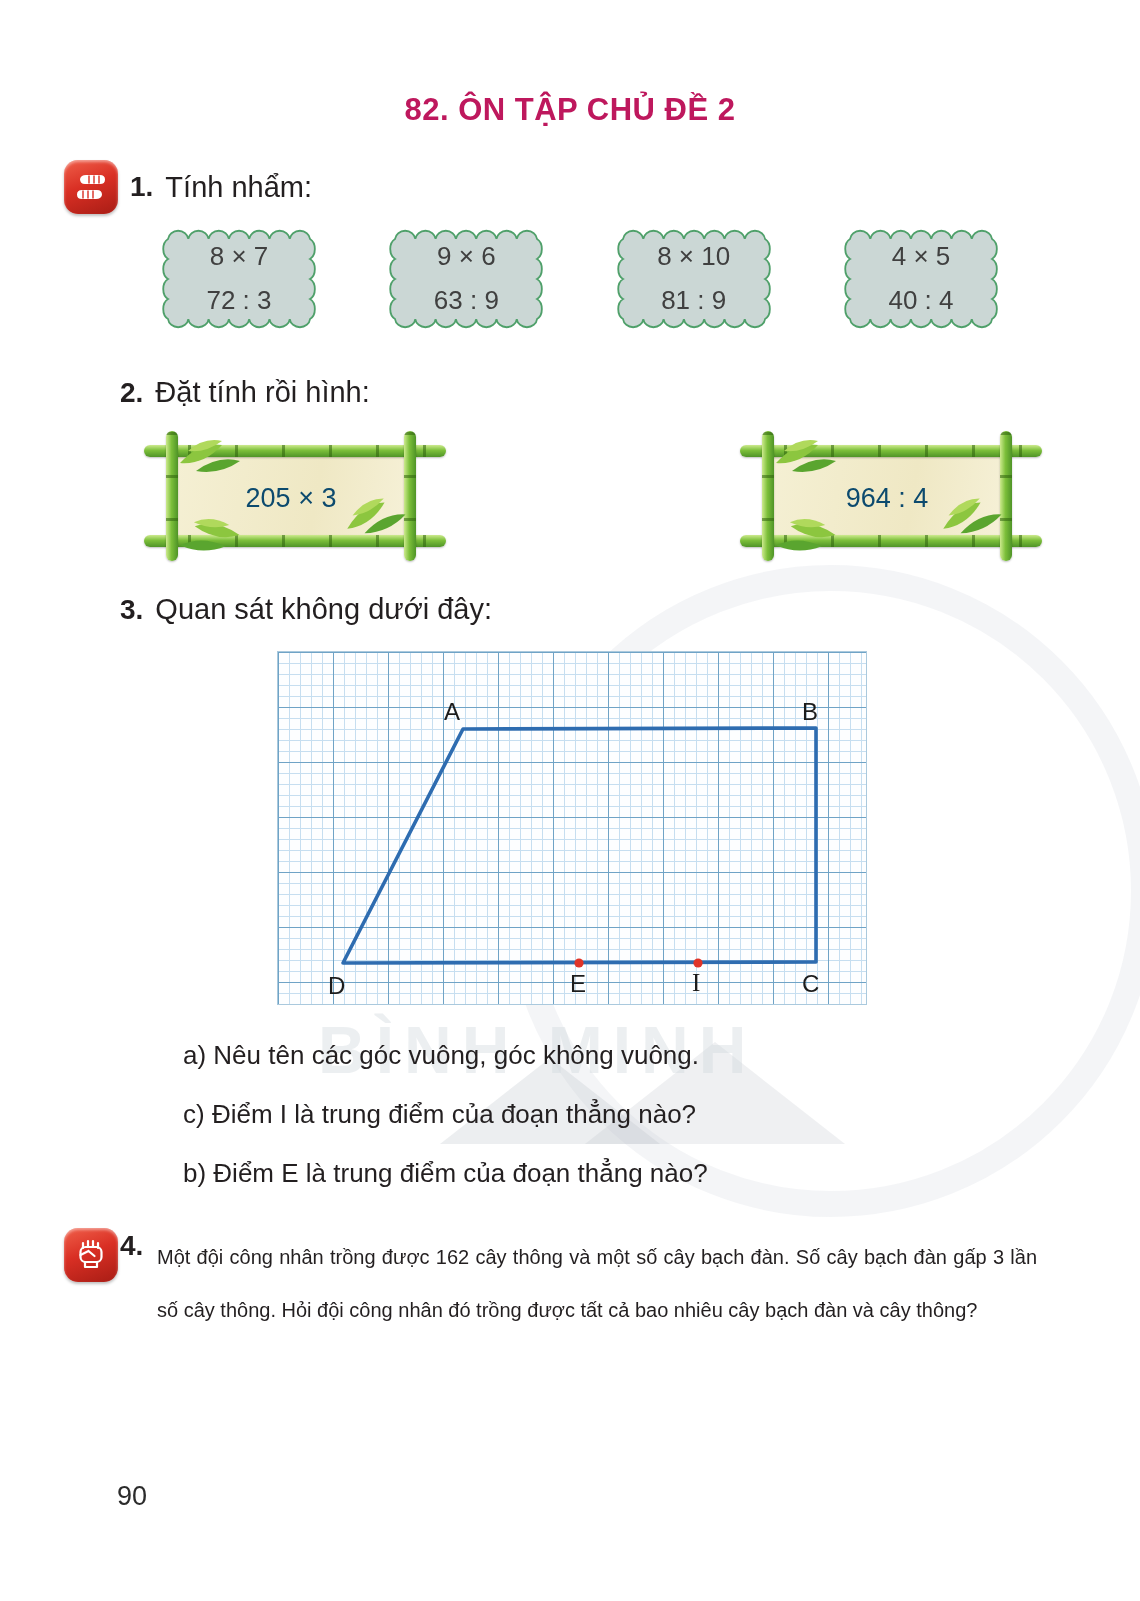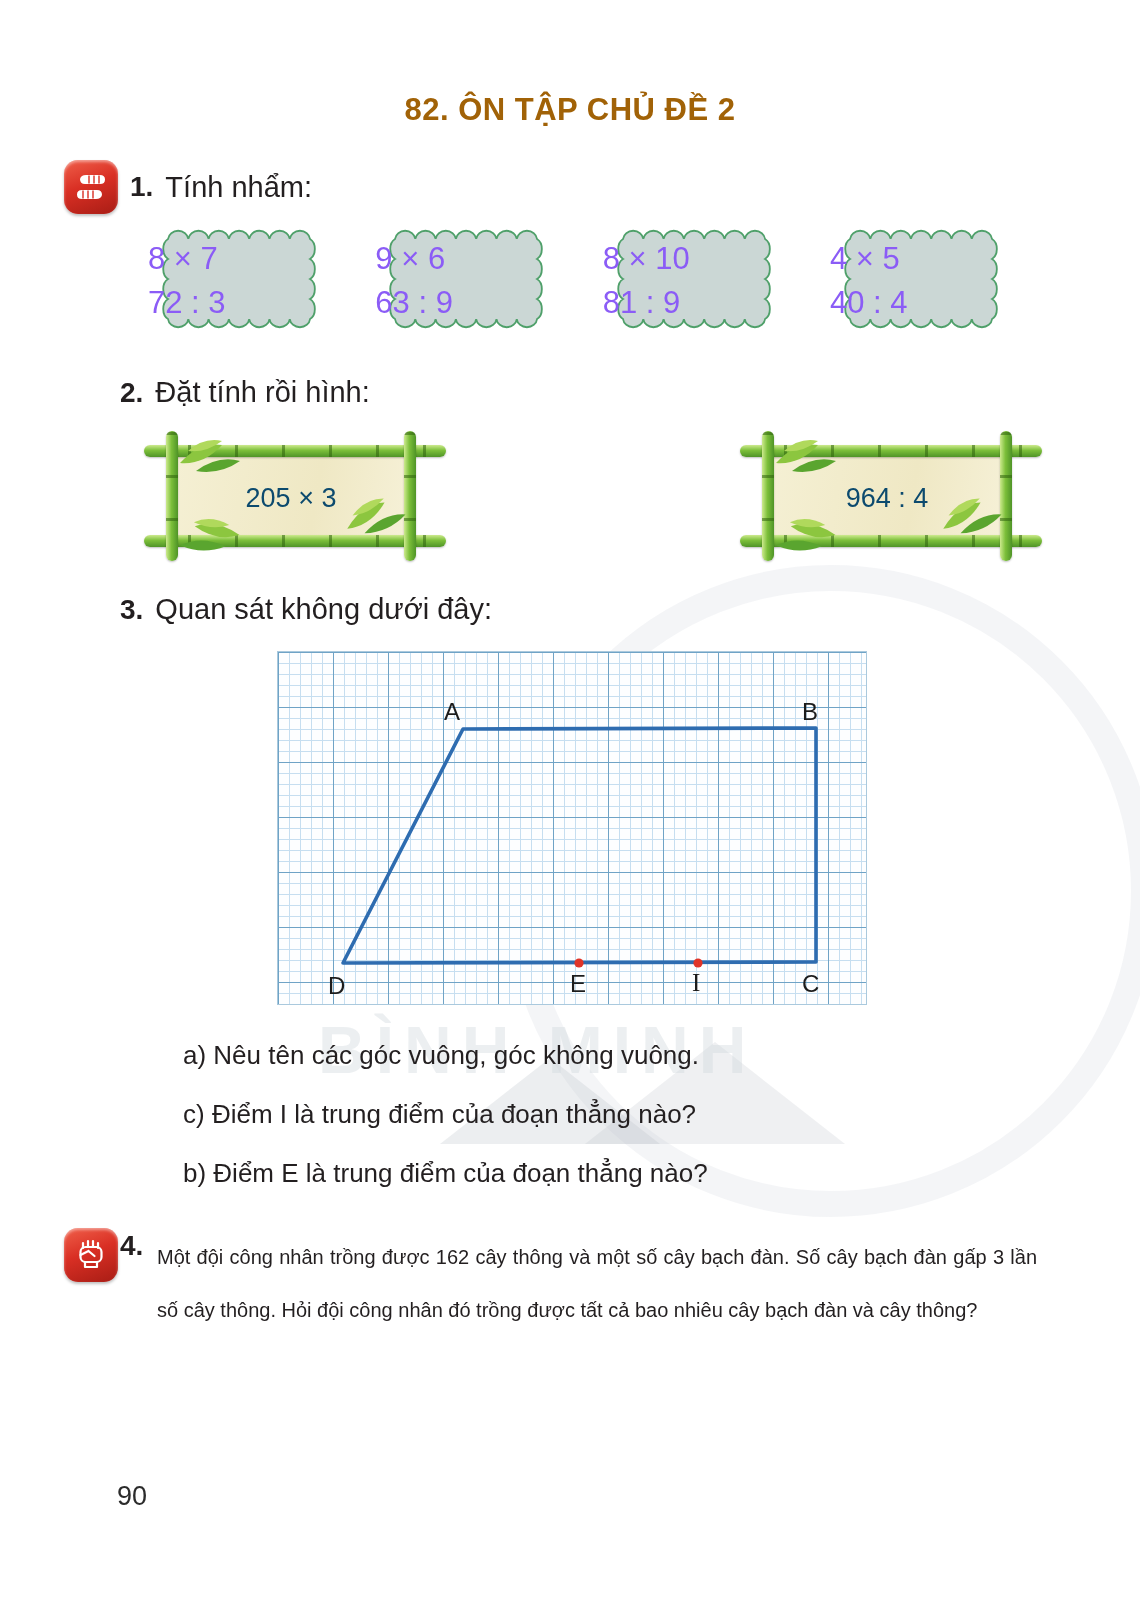--- a/index.html
+++ b/index.html
@@ -19,42 +19,42 @@
     border-left:110px solid transparent; border-right:110px solid transparent;
     border-bottom:86px solid rgba(188,194,201,.28);}
   .wm-tri2{left:585px; top:1042px; width:0; height:0;
     border-left:130px solid transparent; border-right:130px solid transparent;
     border-bottom:102px solid rgba(188,194,201,.24);}
 
   .layer{position:absolute; z-index:1;}
 
   
   .title{top:92px; left:0; width:100%; text-align:center;
-    font-size:31px; font-weight:800; color:#a16207; letter-spacing:.5px;}
+    font-size:31px; font-weight:800; color:#be185d; letter-spacing:.5px;}
 
   
   .exhead{display:flex; align-items:center; gap:12px;}
   .ex-num{font-weight:800; font-size:28px;}
   .ex-label{font-size:29px;}
   .head1{top:160px; left:64px;}
   .head2{top:376px; left:120px;}
   .head3{top:593px; left:120px;}
 
   .ex-icon{width:54px; height:54px; border-radius:14px;
     background:linear-gradient(160deg,#f0604a 0%,#d92f24 45%,#a81d15 100%);
     box-shadow:inset 0 2px 3px rgba(255,255,255,.45), 0 2px 3px rgba(0,0,0,.25);
     display:flex; align-items:center; justify-content:center; flex:0 0 auto;}
 
   
   .clouds{top:213px; left:148px; width:864px; height:134px;
     display:flex; justify-content:space-between;}
   .cloud{position:relative; width:182px; height:132px;}
   .cloud svg{position:absolute; inset:0; width:100%; height:100%;}
-  .cloud-line{position:absolute; left:0; width:100%; text-align:left;
-    font-size:31px; color:#8b5cf6;}
+  .cloud-line{position:absolute; left:0; width:100%; text-align:center;
+    font-size:26px; color:#404040;}
   .cloud-l1{top:28px;} .cloud-l2{top:72px;}
 
   
   .frames{top:437px; left:148px; width:884px; height:126px;
     display:flex; justify-content:space-between;}
   .frame{position:relative; width:288px; height:122px;}
   .frame .panel{position:absolute; left:24px; right:26px; top:14px; bottom:16px;
     background:linear-gradient(100deg,#f5f0d4 0%,#efe8c4 60%,#f6f1d8 100%);}
   .rod{position:absolute; border-radius:6px; box-shadow:0 1px 2px rgba(0,0,0,.25);}
   .rod-h{left:-4px; right:-10px; height:12px;

